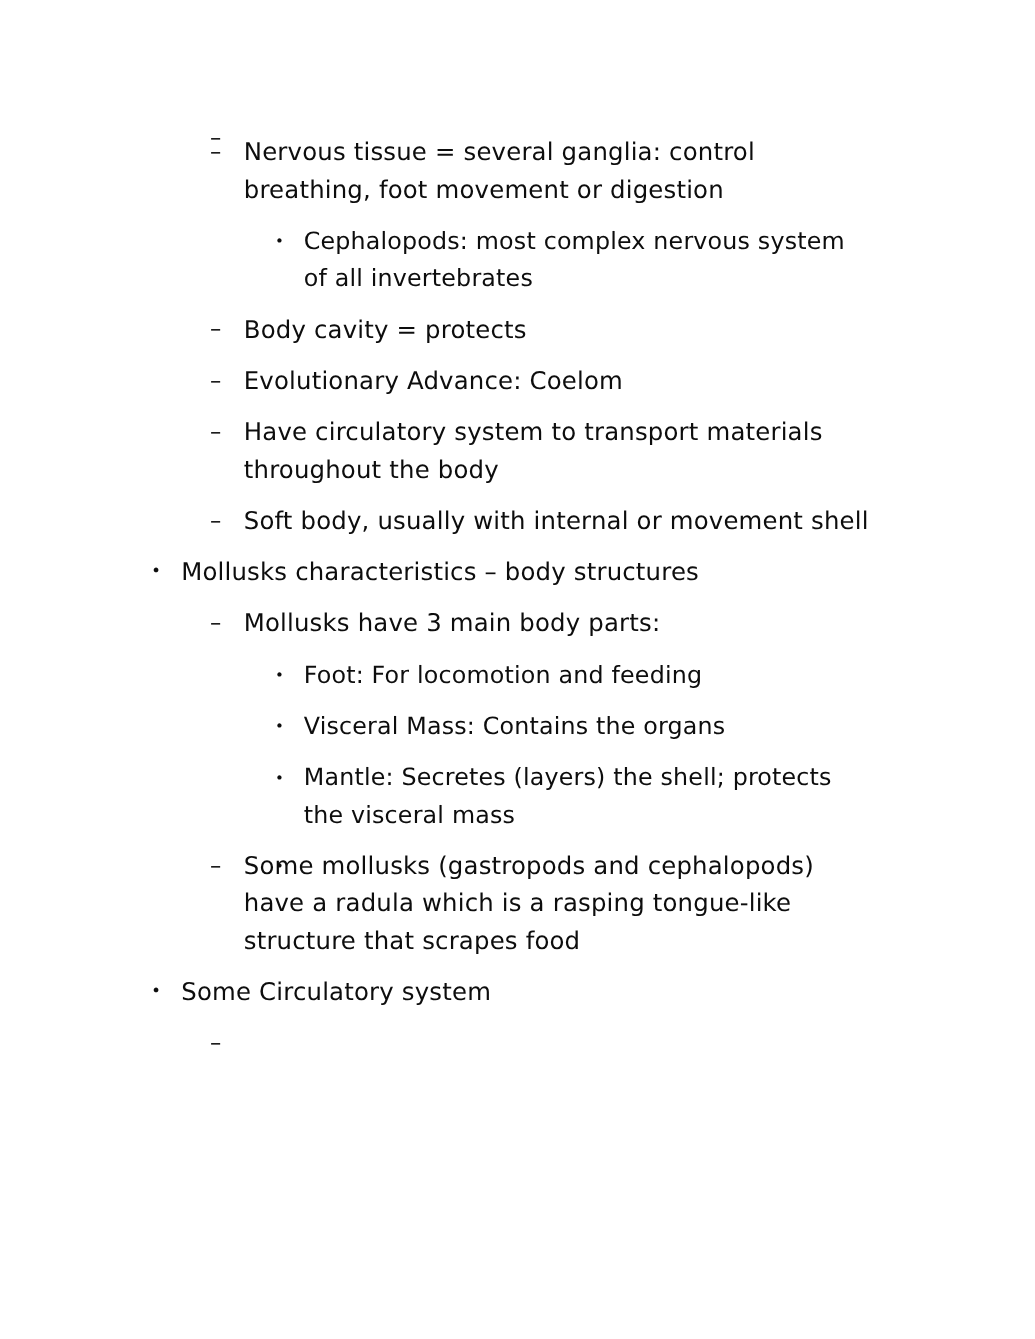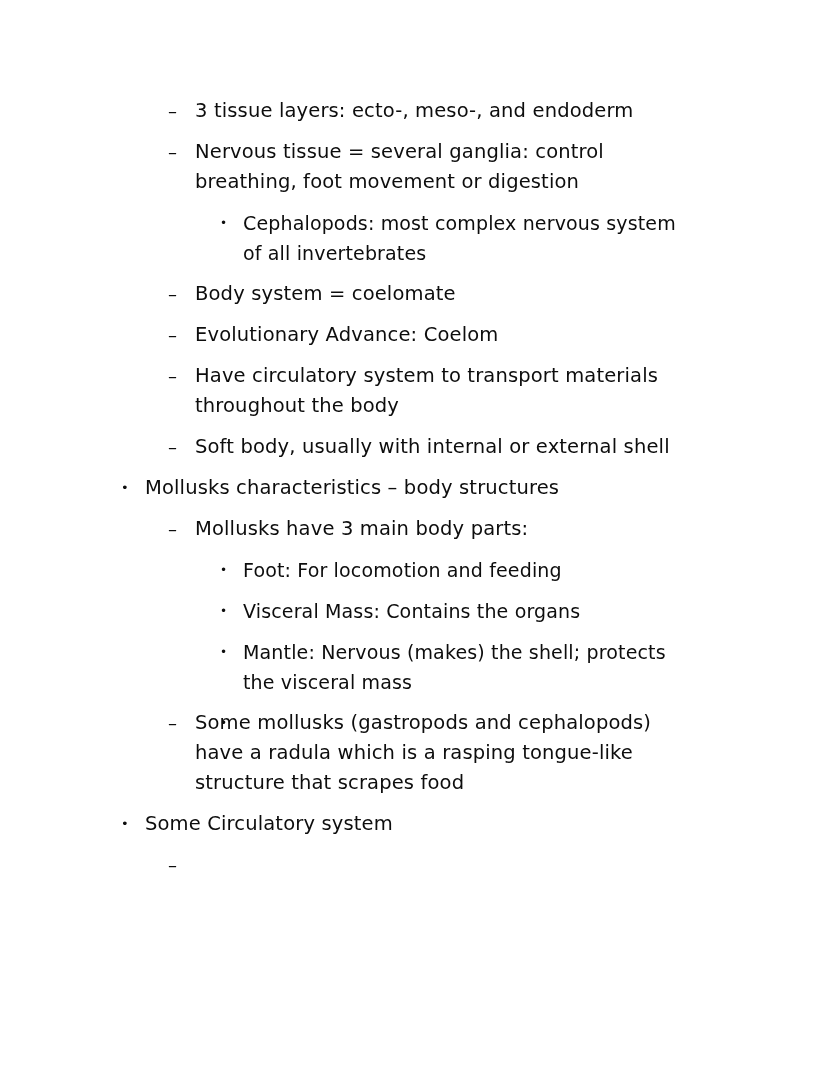--- a/index.html
+++ b/index.html
@@ -88,65 +88,64 @@
     font-size: 12px;
   }
 </style>
 </head>
 <body>
 
 <div class="page">
   <div class="content" id="outline-list">
       <div class="item lvl2">
         <span class="marker">–</span>
-        <span class="text">3 tissue layers: ecto-, meso-, and endoderm</span>
       </div>
       <div class="item lvl2">
         <span class="marker">–</span>
         <span class="text">Nervous tissue = several ganglia: control breathing, foot movement or digestion</span>
       </div>
       <div class="item lvl3">
         <span class="marker">•</span>
         <span class="text">Cephalopods: most complex nervous system of all invertebrates</span>
       </div>
       <div class="item lvl2">
         <span class="marker">–</span>
-        <span class="text">Body system = coelomate</span>
+        <span class="text">Body cavity = protects</span>
       </div>
       <div class="item lvl2">
         <span class="marker">–</span>
         <span class="text">Evolutionary Advance: Coelom</span>
       </div>
       <div class="item lvl2">
         <span class="marker">–</span>
         <span class="text">Have circulatory system to transport materials throughout the body</span>
       </div>
       <div class="item lvl2">
         <span class="marker">–</span>
-        <span class="text">Soft body, usually with internal or external shell</span>
+        <span class="text">Soft body, usually with internal or movement shell</span>
       </div>
       <div class="item lvl1">
         <span class="marker">•</span>
         <span class="text">Mollusks characteristics – body structures</span>
       </div>
       <div class="item lvl2">
         <span class="marker">–</span>
         <span class="text">Mollusks have 3 main body parts:</span>
       </div>
       <div class="item lvl3">
         <span class="marker">•</span>
         <span class="text">Foot: For locomotion and feeding</span>
       </div>
       <div class="item lvl3">
         <span class="marker">•</span>
         <span class="text">Visceral Mass: Contains the organs</span>
       </div>
       <div class="item lvl3">
         <span class="marker">•</span>
-        <span class="text">Mantle: Nervous (makes) the shell; protects the visceral mass</span>
+        <span class="text">Mantle: Secretes (layers) the shell; protects the visceral mass</span>
       </div>
       <div class="item lvl3">
         <span class="marker">•</span>
       </div>
       <div class="item lvl2">
         <span class="marker">–</span>
         <span class="text">Some mollusks (gastropods and cephalopods)  have a radula which is a rasping tongue-like structure that scrapes food</span>
       </div>
       <div class="item lvl1">
         <span class="marker">•</span>

